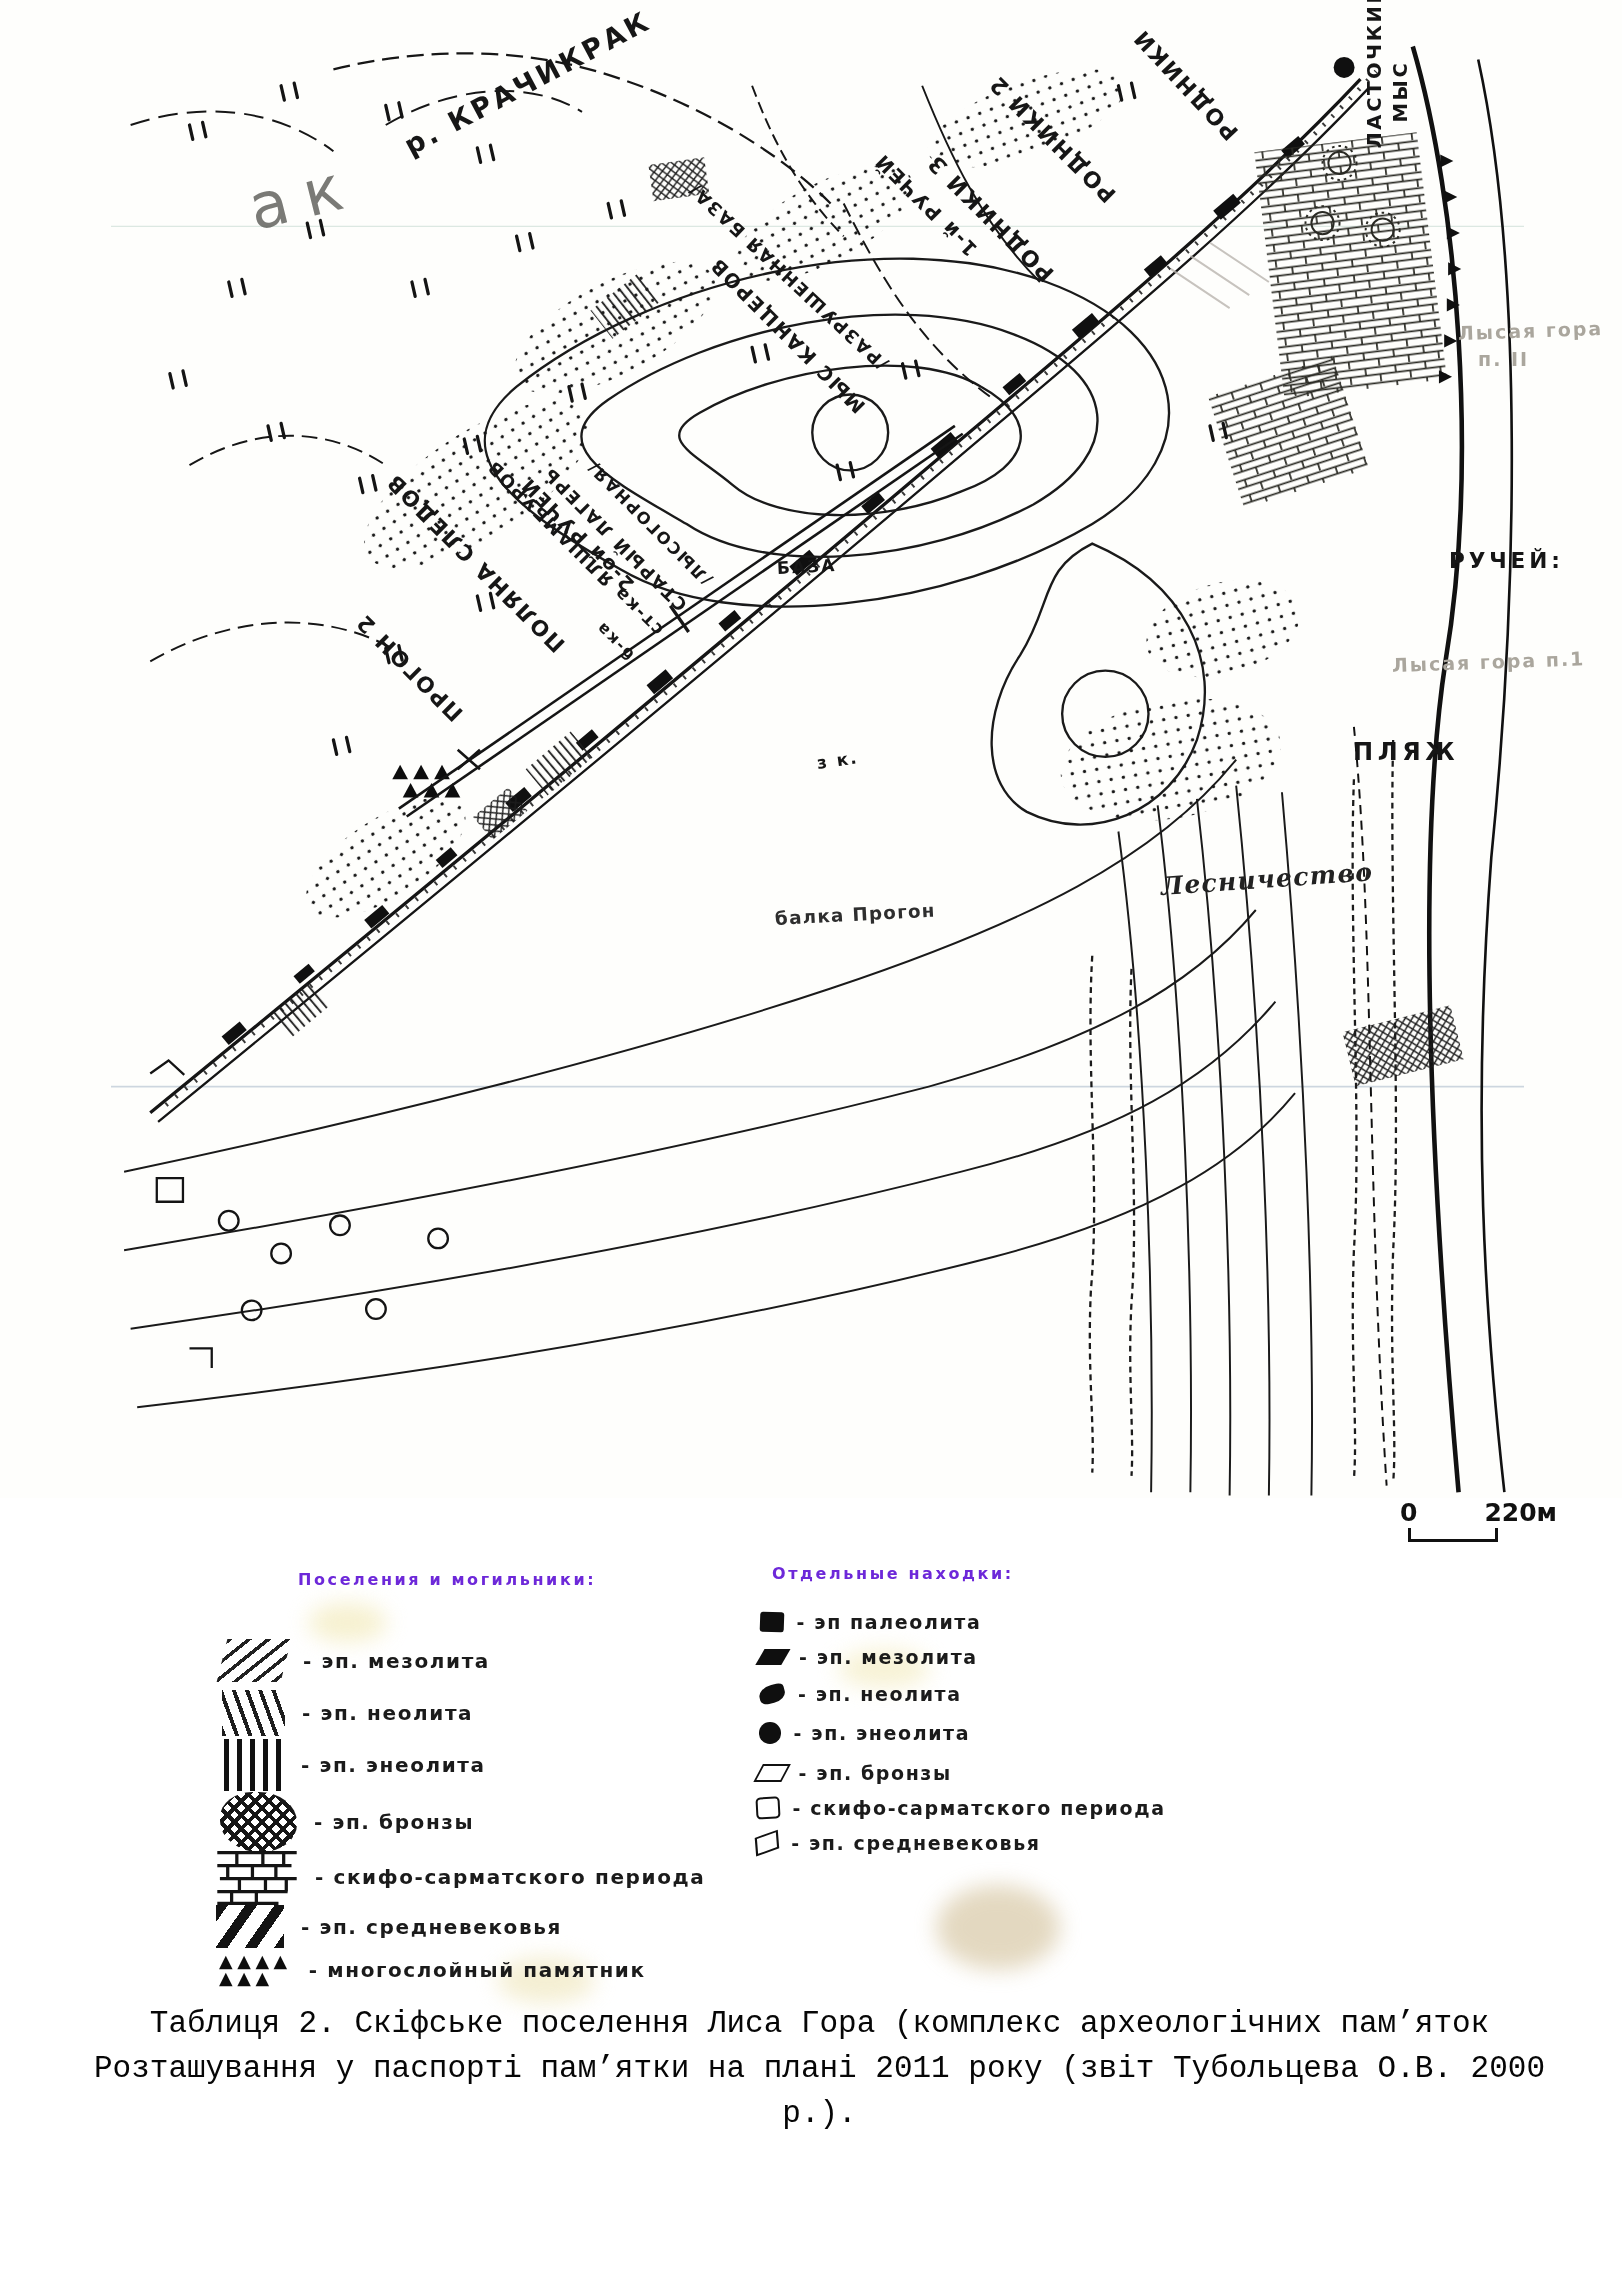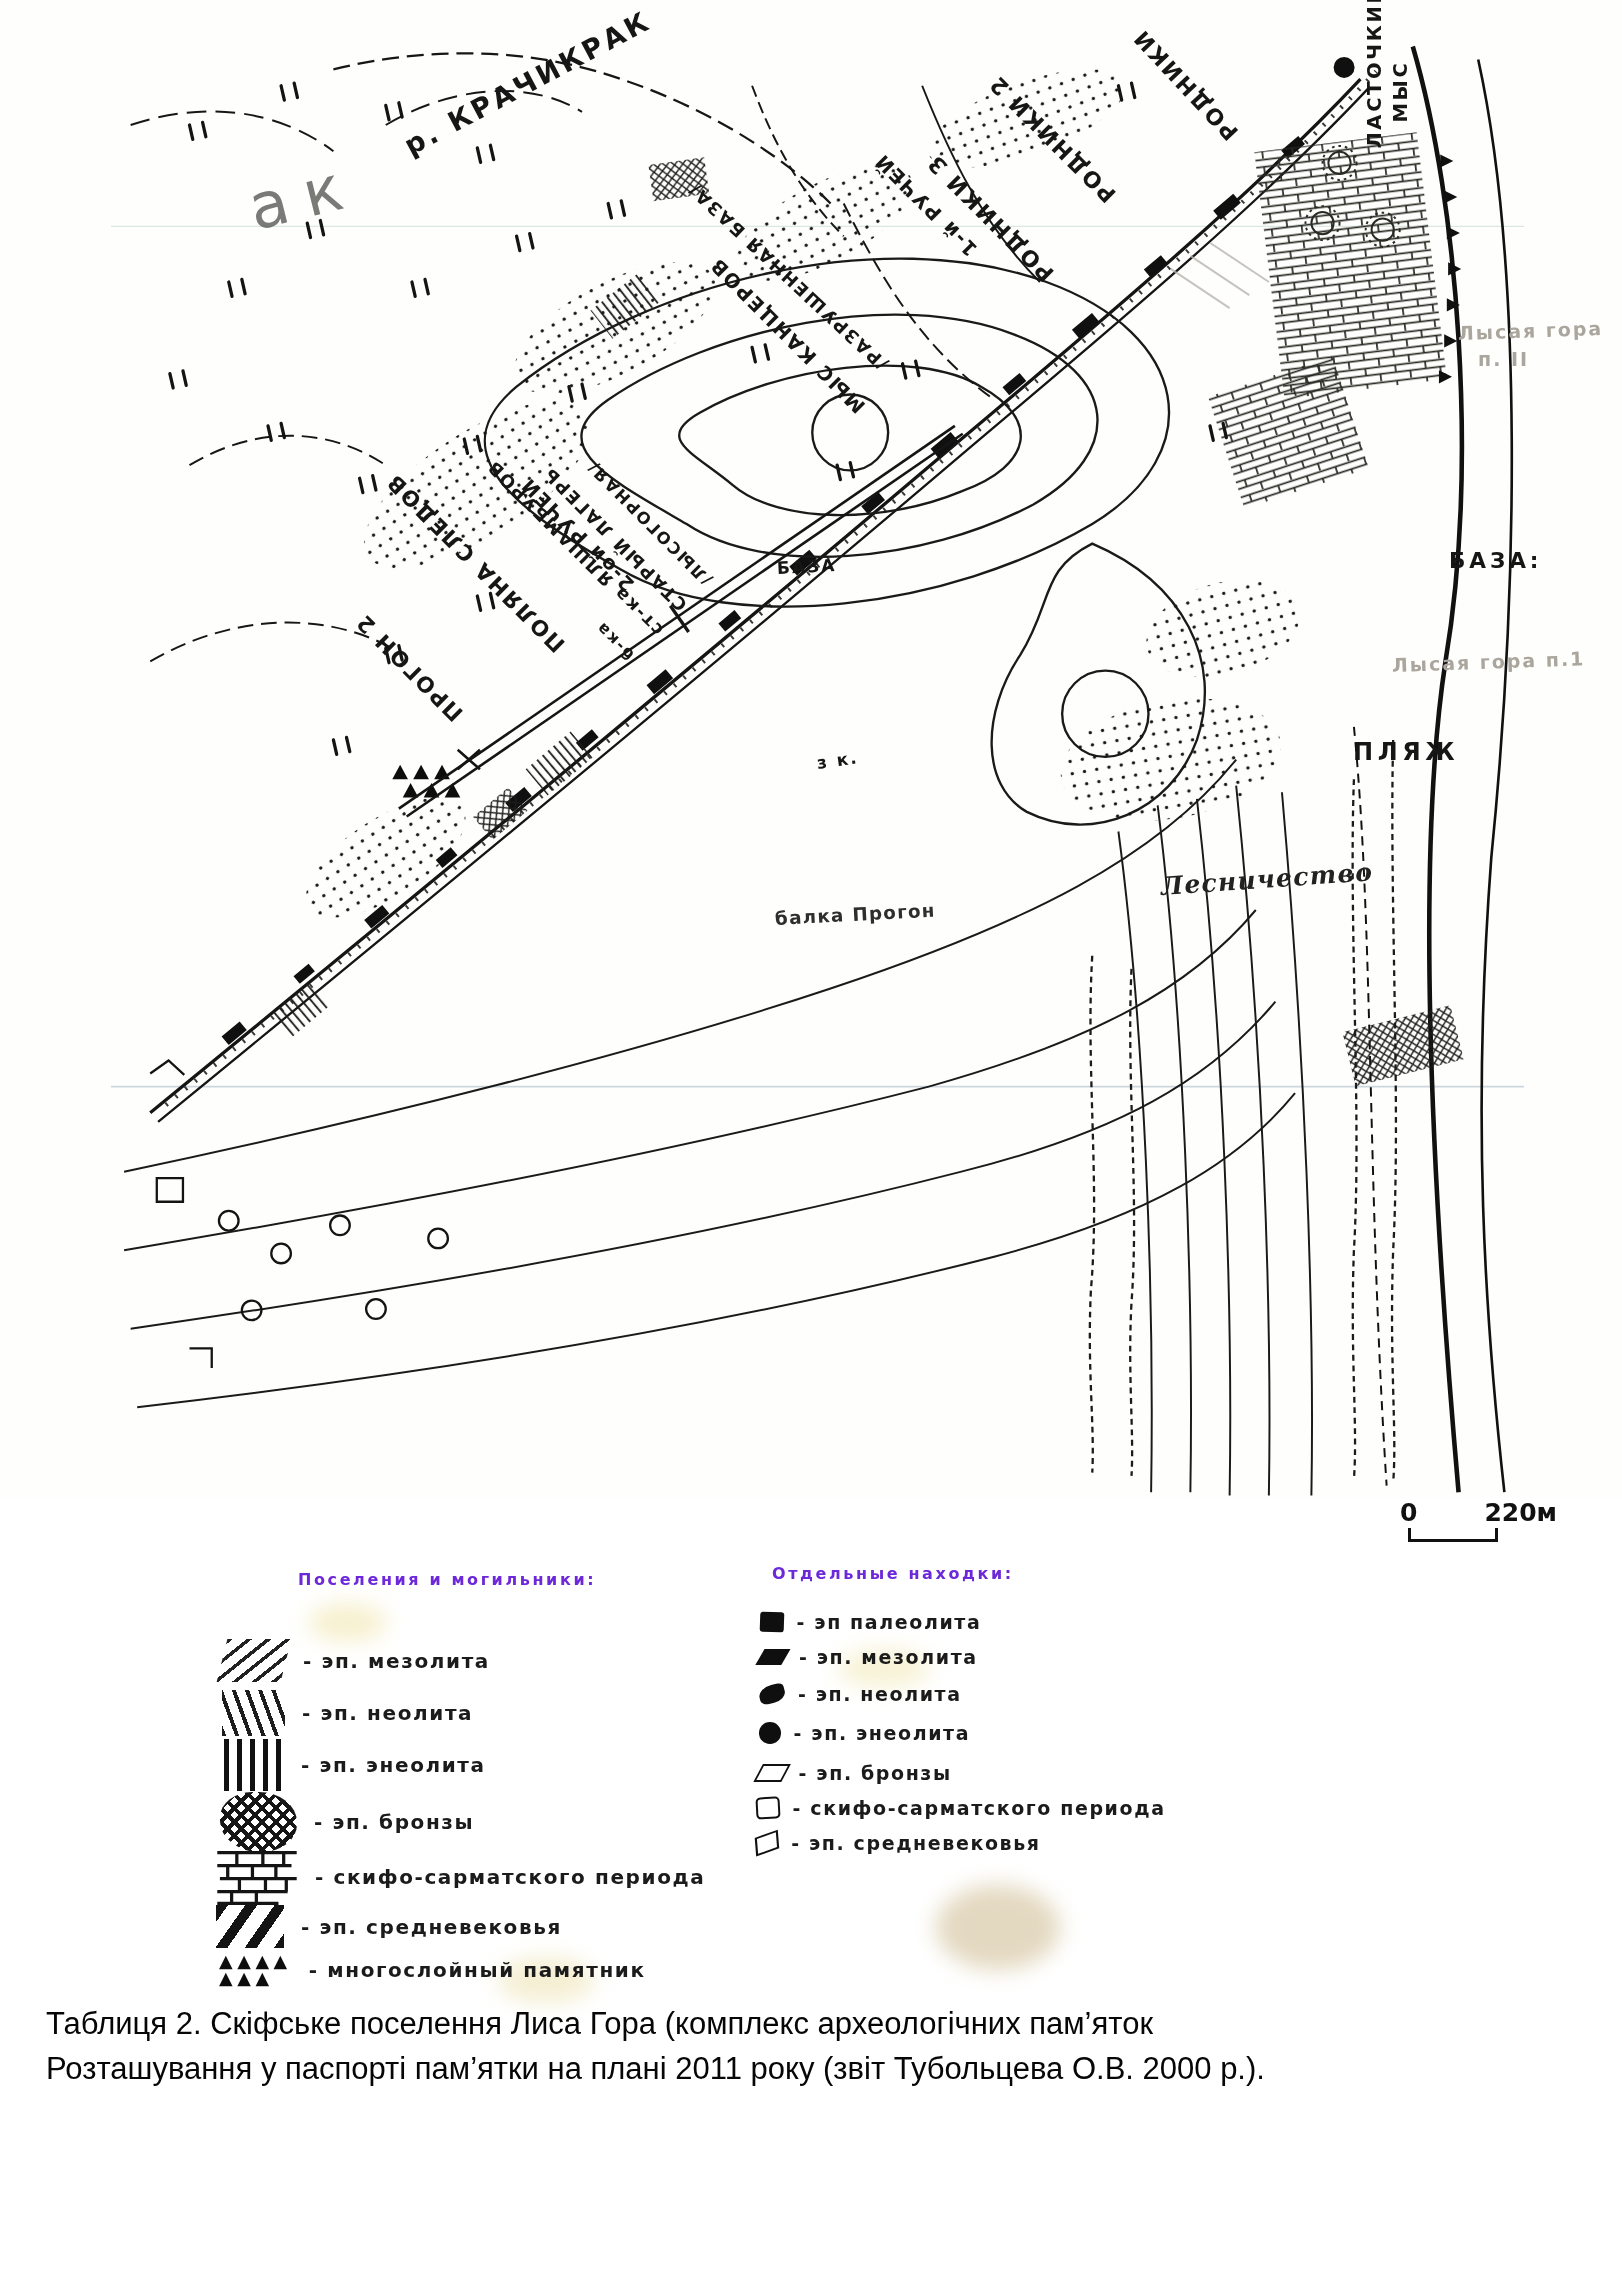--- a/index.html
+++ b/index.html
@@ -46,22 +46,22 @@
   .fs-sq{width:23.6px;height:19.6px;background:#0f0f0f;border-radius:2.6px;transform:rotate(2deg);}
   .fs-par{width:26px;height:15.7px;background:#0f0f0f;transform:skewX(-30deg);}
   .fs-blob{width:26px;height:17.7px;background:#0f0f0f;border-radius:55% 25% 50% 30%;transform:rotate(-14deg);}
   .fs-cir{width:21.6px;height:21.6px;background:#0f0f0f;border-radius:50%;}
   .os-par{width:23.6px;height:14.4px;border:2.9px solid #111;transform:skewX(-28deg);}
   .os-sq{width:19.6px;height:18.3px;border:2.9px solid #111;border-radius:4.6px;transform:rotate(-3deg);}
   .os-tilt{width:18.3px;height:16.4px;border:2.9px solid #111;transform:skewX(-18deg) rotate(-22deg);}
   
   .stain{position:absolute;border-radius:50%;filter:blur(10.5px);}
   
-  #caption{position:absolute;left:46px;top:2001px;width:1505px;
-           font-family:Liberation Sans, sans-serif;color:#060606;}
+  #caption{position:absolute;left:67px;top:2001px;width:1505px;text-align:center;
+           font-family:Liberation Mono, monospace;color:#060606;}
   #caption .cap-line{font-size:31px;line-height:45px;}
 </style>
 </head>
 <body>
 
 <div id="page">
 
   <div id="map">
 
     <svg width="1413" height="1492" viewBox="0 0 2160 2280">
@@ -261,21 +261,21 @@
     <div class="maplabel flip" style="left:862px;top:398px;font-size:19.6px;transform:rotate(-135deg);">МЫС КАНЦЕРОВ</div>
     <div class="maplabel flip" style="left:660px;top:623px;font-size:17.7px;transform:rotate(-135deg);">ст-ка ЯЛШАМБУРОВ</div>
     <div class="maplabel flip" style="left:684px;top:598px;font-size:17.7px;transform:rotate(-135deg);">СТАРЫЙ ЛАГЕРЬ</div>
     <div class="maplabel flip" style="left:709px;top:573px;font-size:16.4px;transform:rotate(-135deg);">/ЛЫСОГОРНАЯ/</div>
     <div class="maplabel flip" style="left:631px;top:648px;font-size:15.7px;transform:rotate(-135deg);">б-ка</div>
     <div class="maplabel flip" style="left:631px;top:576px;font-size:19.6px;transform:rotate(-135deg);">2-ой РУЧЕЙ</div>
     <div class="maplabel flip" style="left:561px;top:636px;font-size:21.6px;transform:rotate(-135deg);">ПОЛЯНА СЛЕДОВ</div>
     <div class="maplabel flip" style="left:459px;top:705px;font-size:21.6px;transform:rotate(-135deg);">ПРОГОН 2</div>
     <div class="maplabel" style="left:1374px;top:137px;font-size:19.6px;transform:rotate(-90deg);letter-spacing:2.6px;">ЛАСТОЧКИН</div>
     <div class="maplabel" style="left:1400px;top:111px;font-size:19.6px;transform:rotate(-90deg);letter-spacing:2.6px;">МЫС</div>
-    <div class="maplabel" style="left:1449px;top:548px;font-size:21.6px;letter-spacing:3.9px;">БАЗА:</div>
+    <div class="maplabel" style="left:1449px;top:548px;font-size:21.6px;letter-spacing:3.9px;">РУЧЕЙ:</div>
     <div class="maplabel pencil" style="left:1392px;top:654px;font-size:19px;transform:rotate(-2deg);">Лысая гора п.1</div>
     <div class="maplabel" style="left:1353px;top:738px;font-size:24px;letter-spacing:4.6px;">ПЛЯЖ</div>
     <div class="maplabel pencil" style="left:1458px;top:322px;font-size:19px;transform:rotate(-2deg);">Лысая гора</div>
     <div class="maplabel pencil" style="left:1478px;top:348px;font-size:19px;">п. II</div>
     <div class="maplabel cursive" style="left:1161px;top:872px;font-size:25px;transform:rotate(-4deg);letter-spacing:1.3px;color:#222;">Лесничество</div>
     <div class="maplabel" style="left:775px;top:908px;font-size:18.3px;transform:rotate(-3deg);letter-spacing:1.3px;color:#2e2e2e;">балка Прогон</div>
     <div class="maplabel" style="left:777px;top:558px;font-size:17px;transform:rotate(-3deg);">БАЗА</div>
     <div class="maplabel" style="left:817px;top:753px;font-size:17px;transform:rotate(-8deg);">з к.</div>
     <div class="maplabel bigfaint" style="left:250px;top:173px;font-size:63px;transform:rotate(-14deg);letter-spacing:17px;">ак</div>
   </div>

